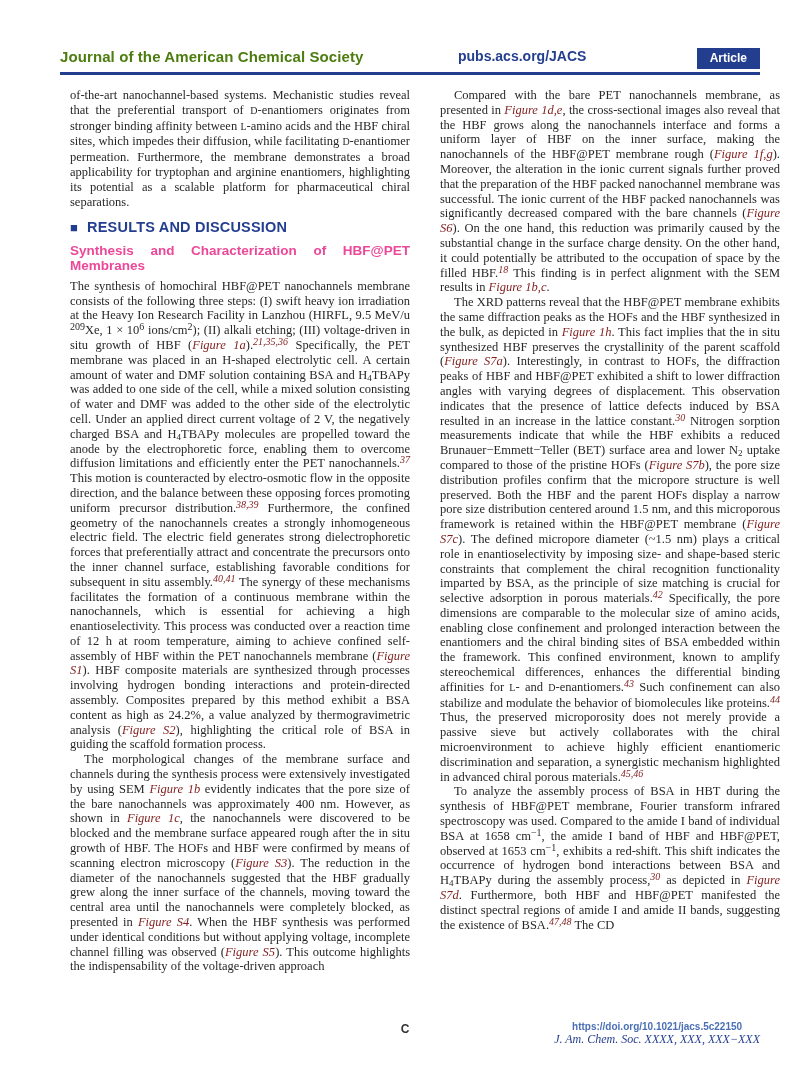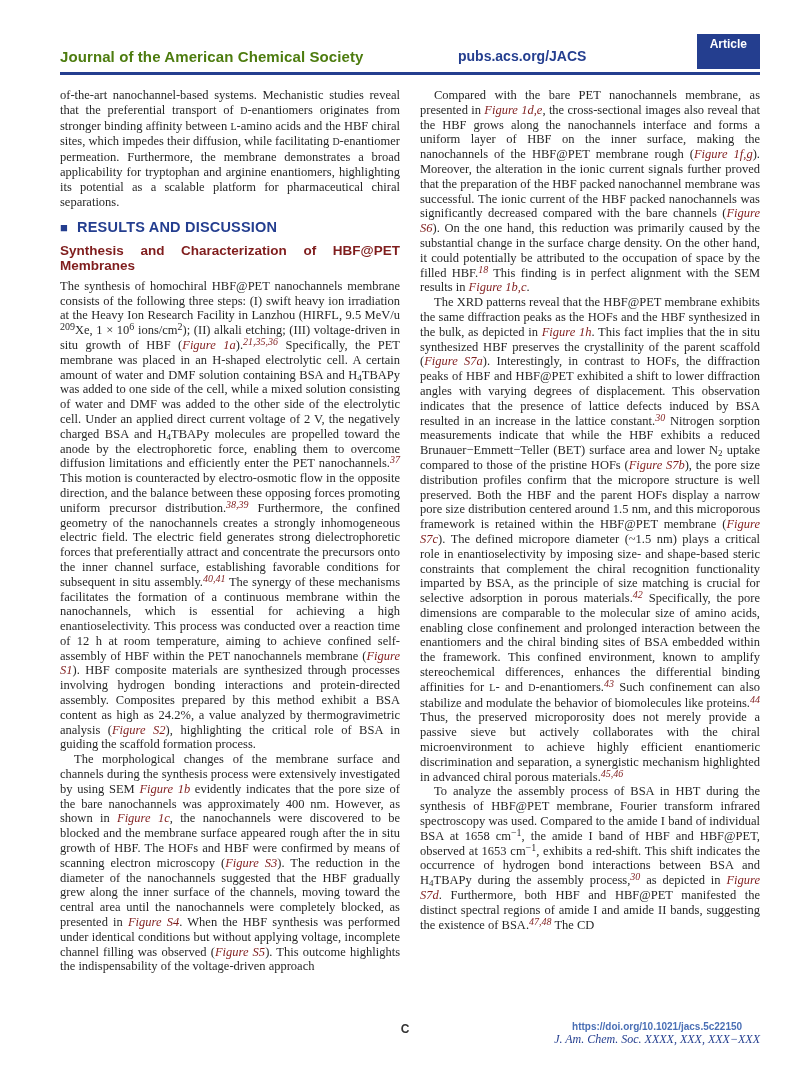--- a/index.html
+++ b/index.html
@@ -12,32 +12,32 @@
   .header{position:absolute;left:60px;right:50px;top:42px;height:30px;
           border-bottom:3px solid #243e8f;}
   .header-journal{position:absolute;left:0;bottom:7px;
     font-family:"Liberation Sans", sans-serif;font-weight:bold;
     font-size:15px;color:#4d7c0f;letter-spacing:.1px;}
   .header-site{position:absolute;left:398px;bottom:8px;
     font-family:"Liberation Sans", sans-serif;font-weight:bold;
     font-size:14px;color:#243e8f;}
   .badge{position:absolute;right:0;bottom:3px;background:#243e8f;color:#fff;
     font-family:"Liberation Sans", sans-serif;font-weight:bold;font-size:12px;
-    padding:3px 13px 18px;text-align:right;}
+    padding:3px 13px 4px;text-align:right;}
   
   .content{position:absolute;top:88px;left:60px;display:flex;gap:20px;}
-  .col{width:340px;font-size:12.5px;line-height:14.8px;text-align:justify;}
+  .col{width:340px;font-size:12.5px;line-height:14.8px;text-align:justify;margin-left:10px;}
   .para{margin:0;text-indent:14px;}
   .para.no-indent{text-indent:0;}
   .section-heading{display:flex;align-items:center;gap:9px;
     font-family:"Liberation Sans", sans-serif;font-weight:bold;
     font-size:14.5px;color:#243e8f;margin:11px 0 9px;letter-spacing:.2px;}
   .bullet{font-size:13px;line-height:1;}
   .sub-heading{font-family:"Liberation Sans", sans-serif;font-weight:bold;
-    font-size:13.5px;color:#7f1d1d;margin:0 0 5px;}
+    font-size:13.5px;color:#ec4899;margin:0 0 5px;}
   
   .rt-link{color:#7f1d1d;cursor:pointer;font-style:italic;}
   .rt-sup{font-size:10px;position:relative;top:-4px;line-height:0;}
   .rt-sub{font-size:9px;position:relative;top:2px;line-height:0;}
   .rt-sc{font-size:10px;}
   
   .footer-page{position:absolute;left:0;right:0;top:1022px;text-align:center;
     font-family:"Liberation Sans", sans-serif;font-weight:bold;font-size:12px;color:#333;}
   .footer-right{position:absolute;right:50px;top:1020px;text-align:center;line-height:13px;}
   .footer-doi{font-family:"Liberation Sans", sans-serif;font-weight:bold;

